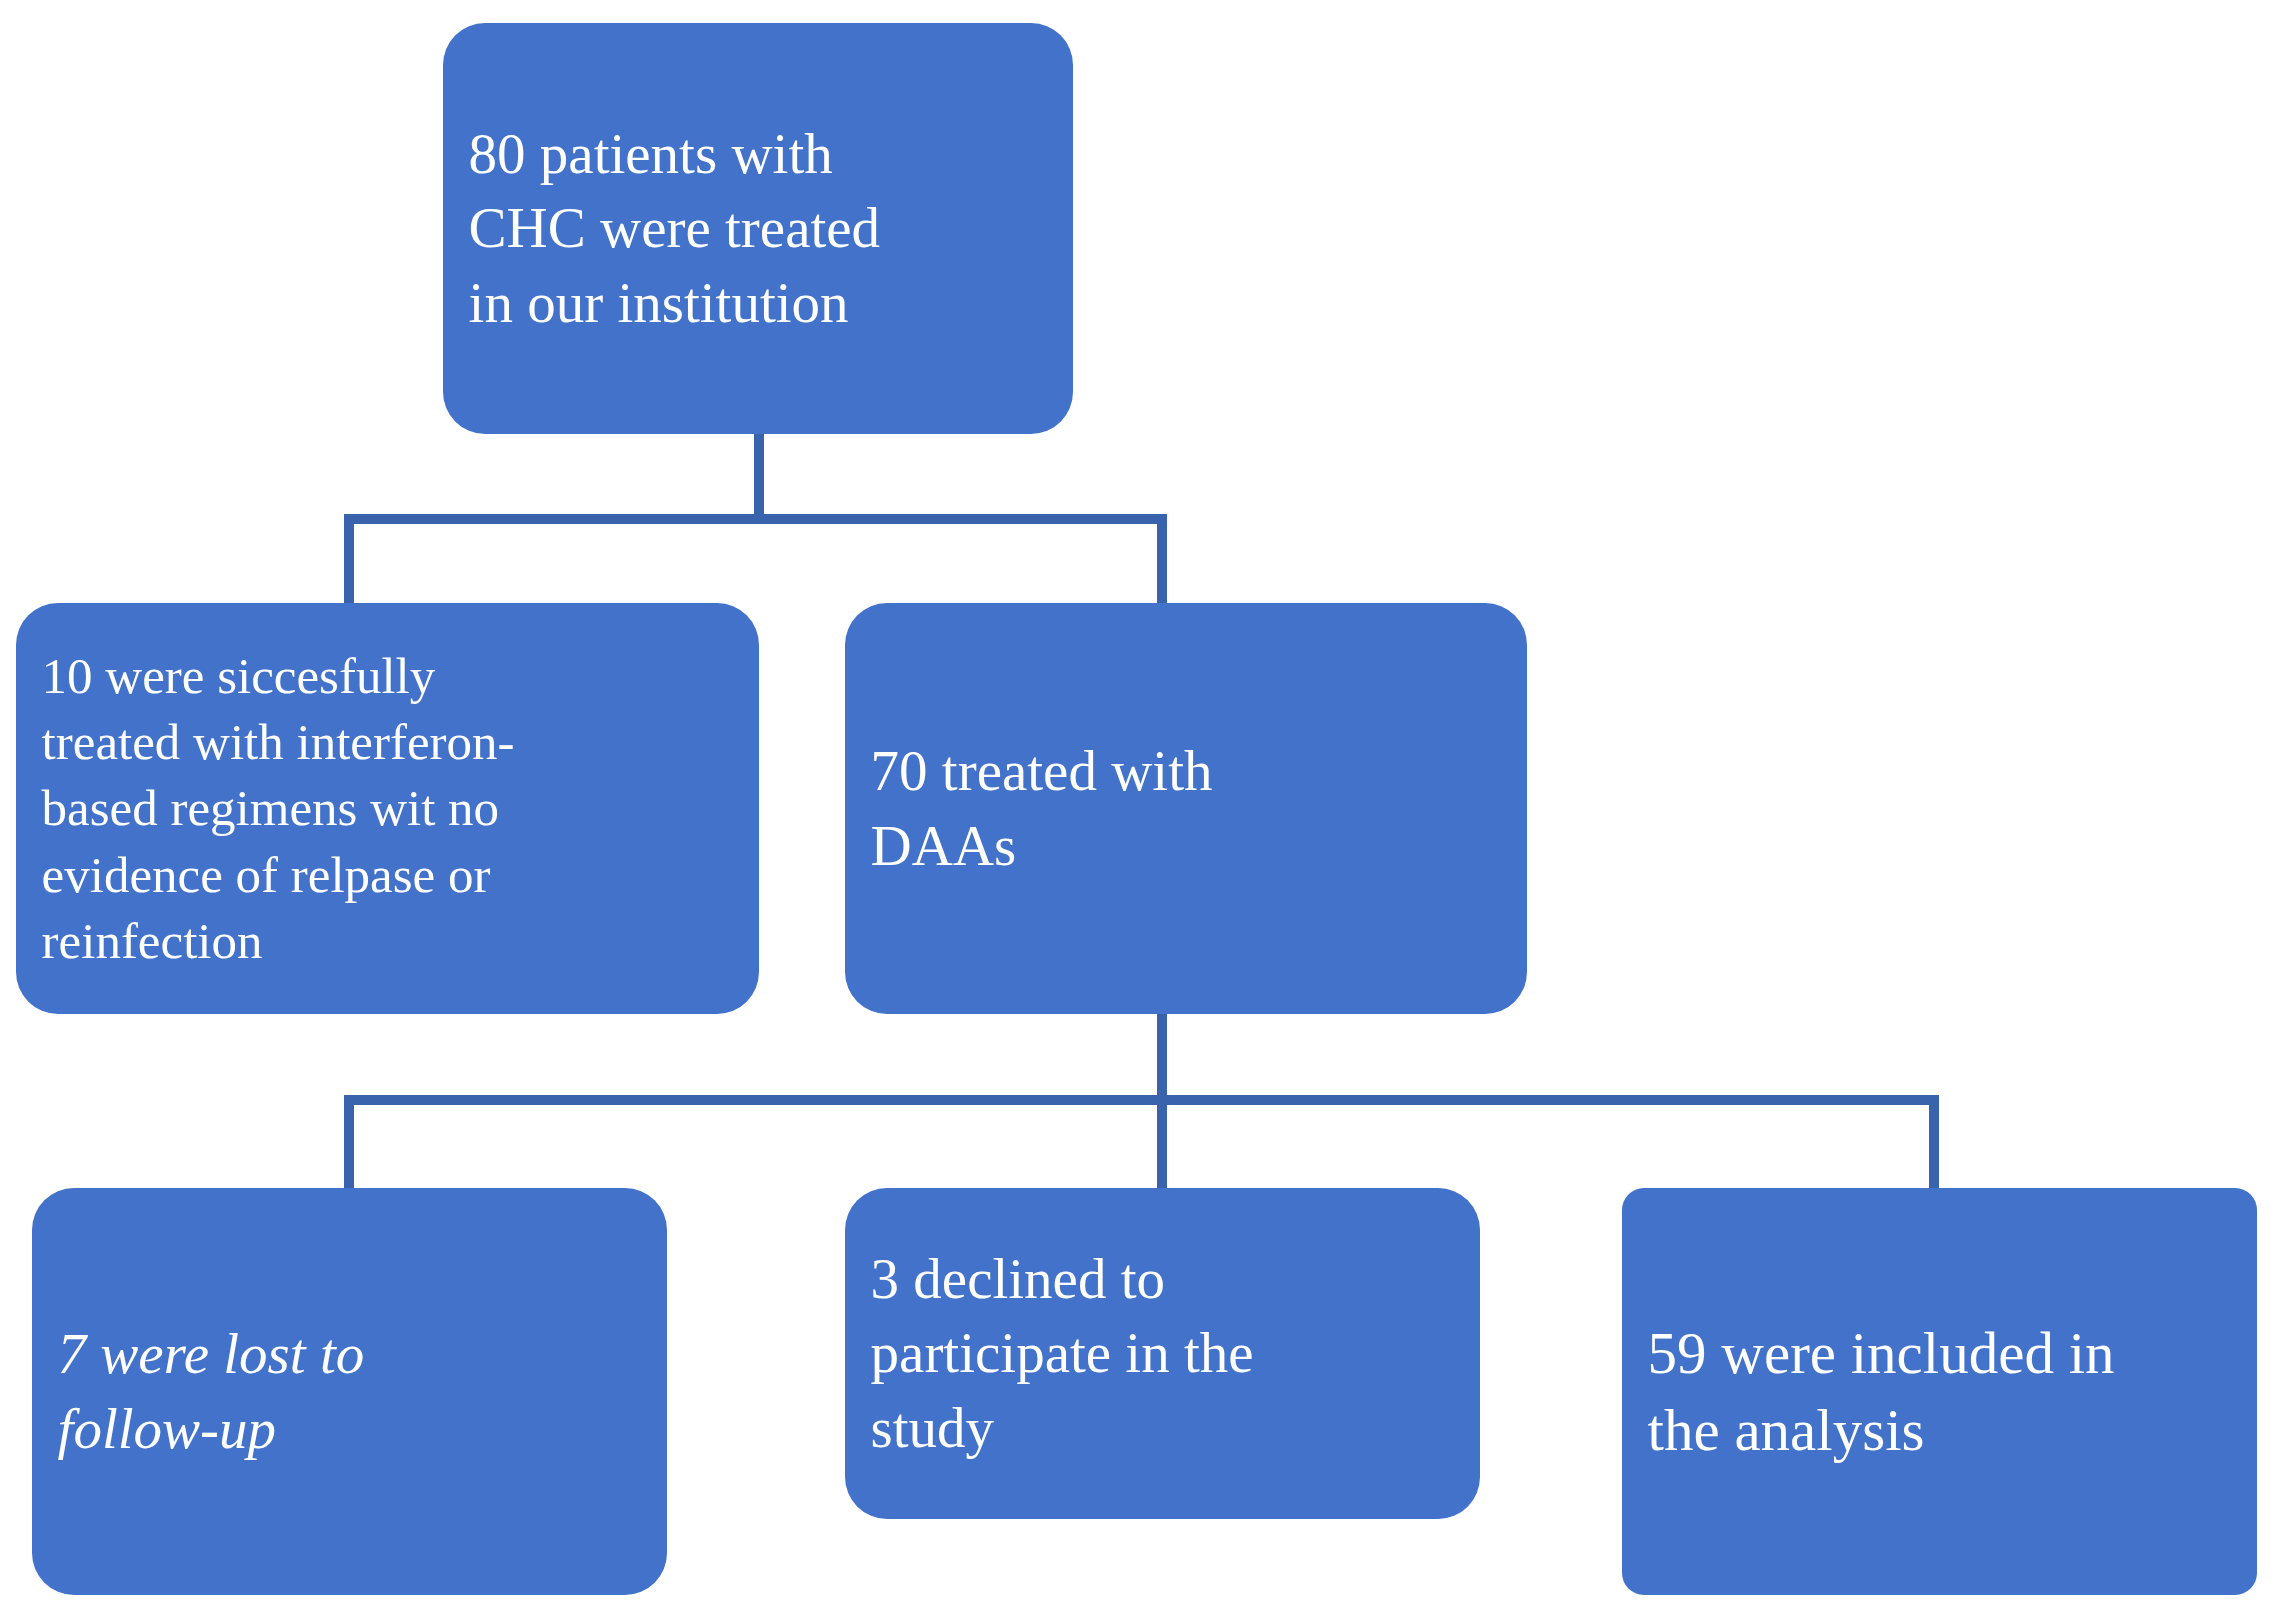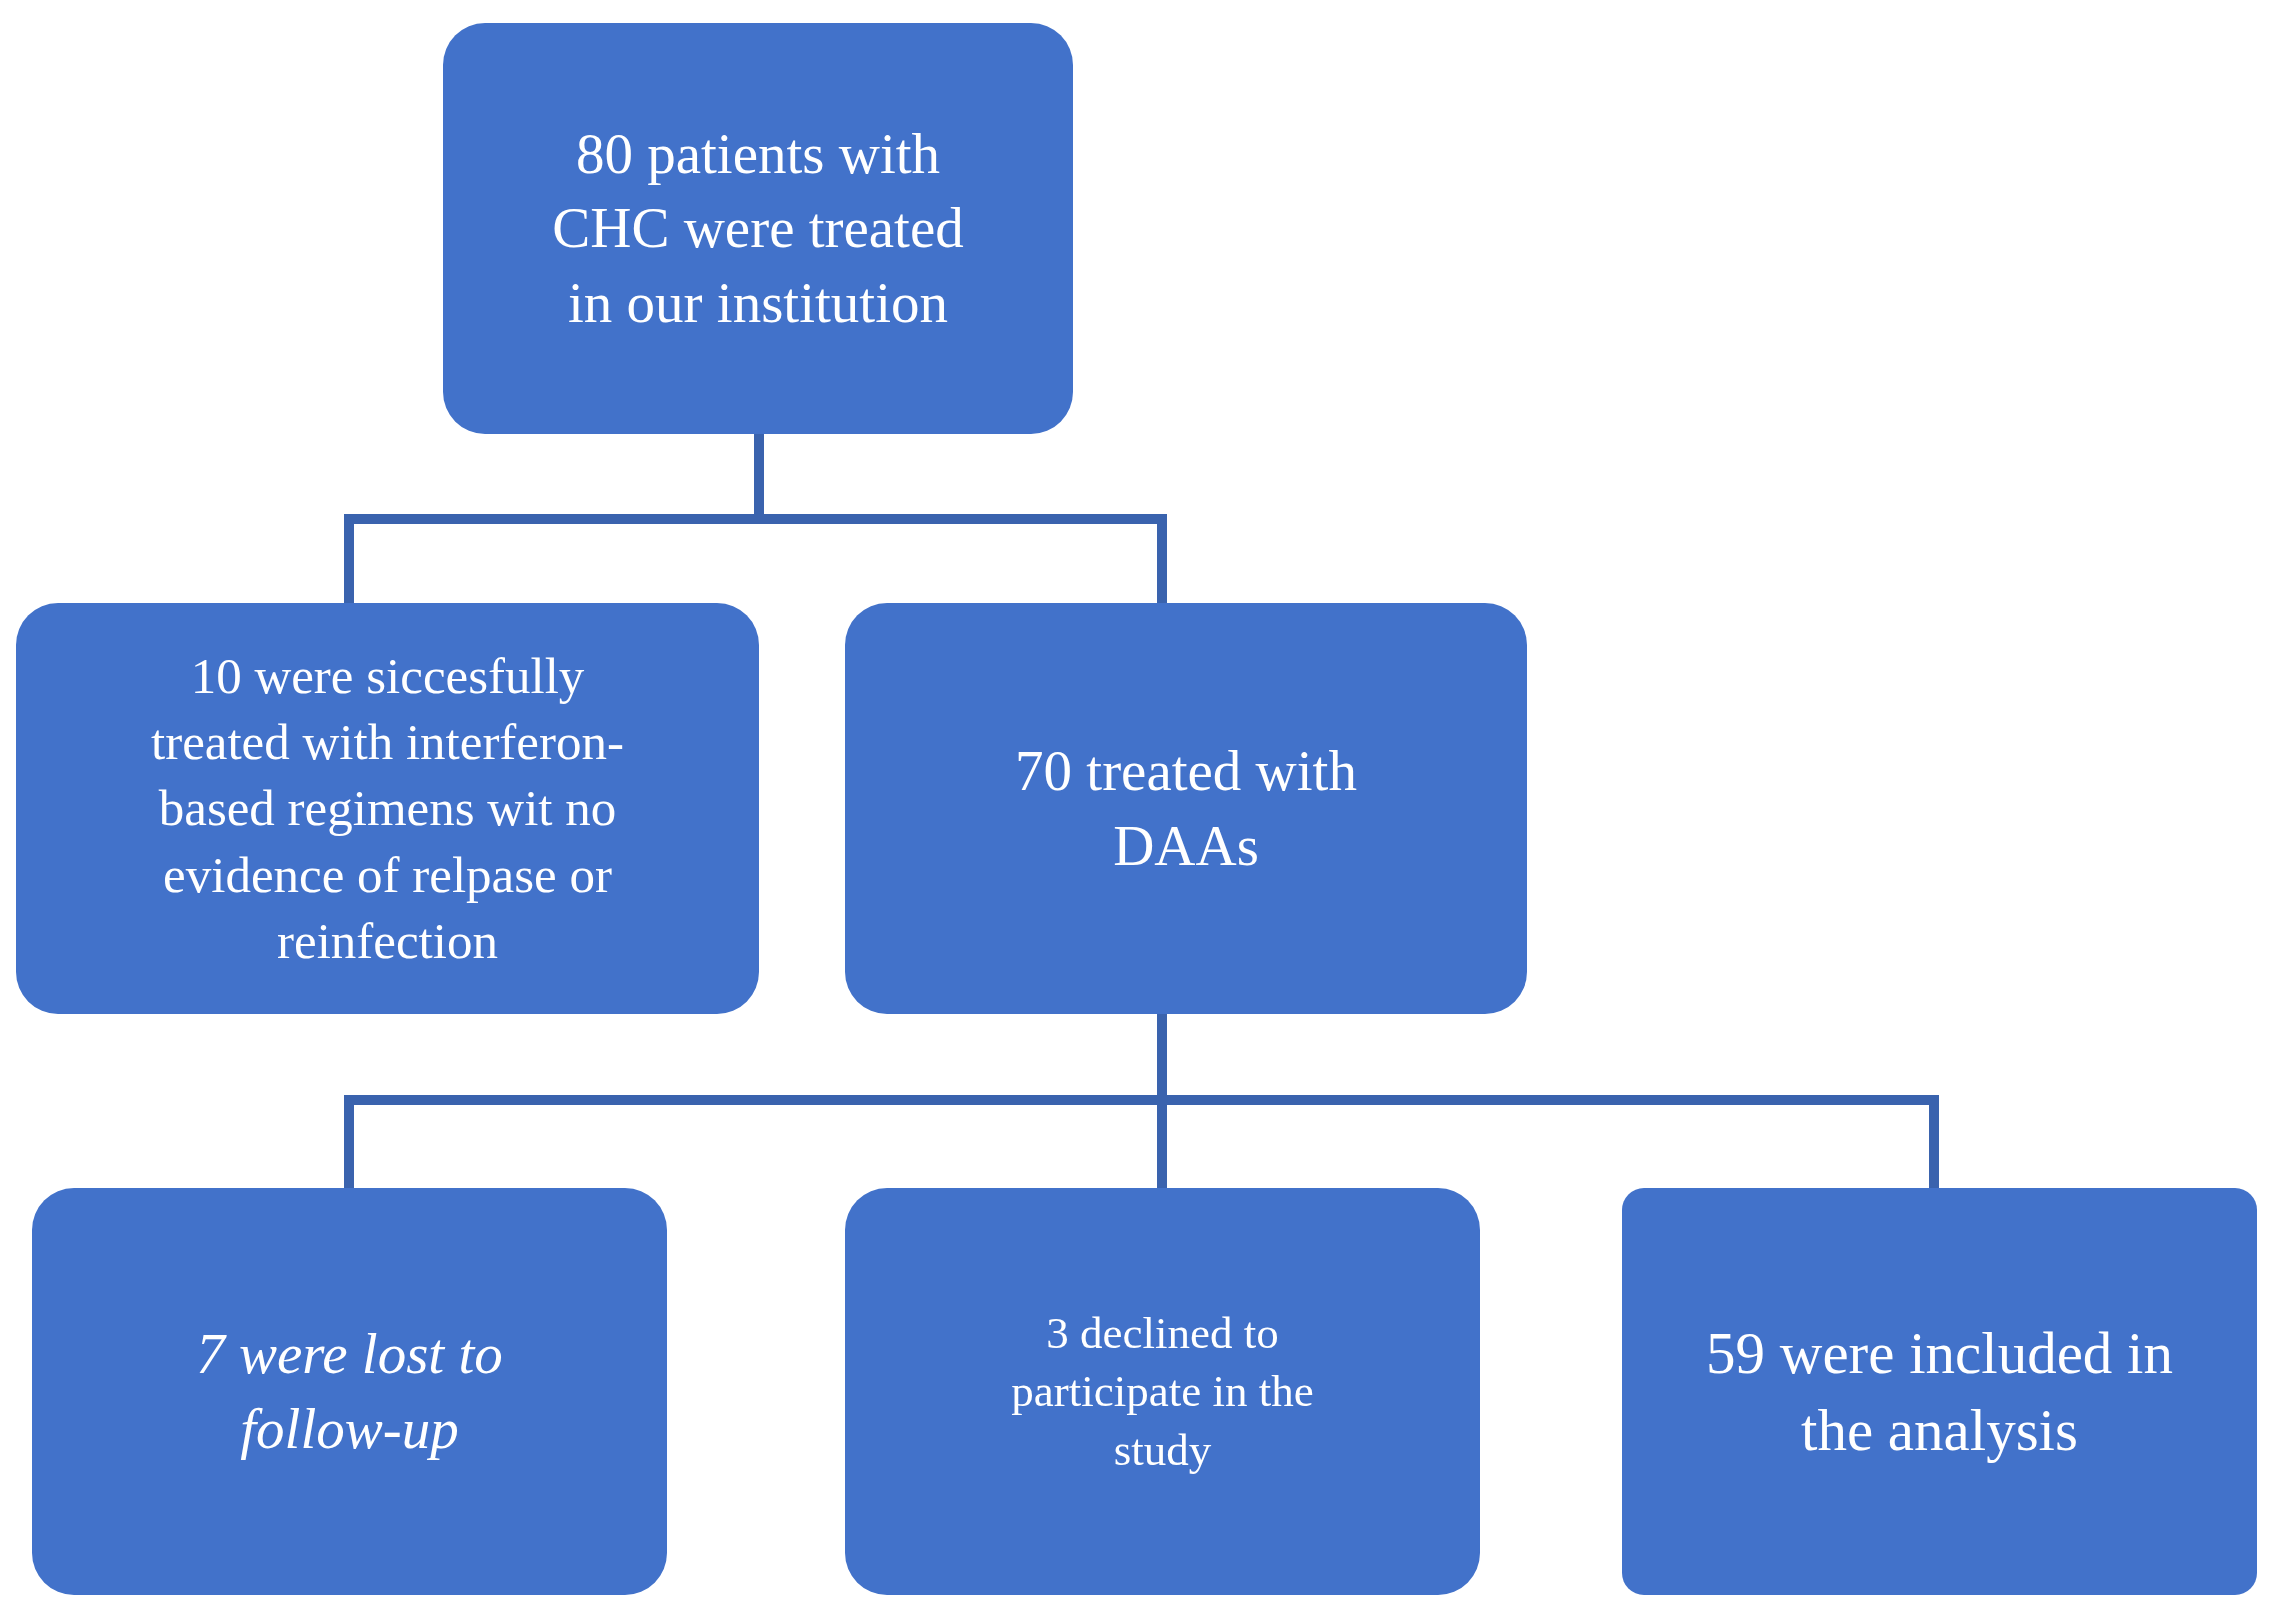--- a/index.html
+++ b/index.html
@@ -16,38 +16,37 @@
     overflow: hidden;
   }
   .node {
     position: absolute;
     background: #4272ca;
     border-radius: 42px;
     color: #ffffff;
     display: flex;
     align-items: center;
     justify-content: center;
-    text-align: center;
     box-sizing: border-box;
     padding: 9.1px 25.6px;
     line-height: 1.30;
     font-weight: 400;
   }
   .node .label {
     display: block;
     width: 100%;
     white-space: pre-line;
   }
 
   
   #node-root      { left: 443px;  top: 23px;   width: 630px; height: 411px; font-size: 57px; }
   #node-ifn       { left: 16px;   top: 603px;  width: 743px; height: 411px; font-size: 51px; }
   #node-daa       { left: 845px;  top: 603px;  width: 682px; height: 411px; font-size: 57px; }
   #node-lost      { left: 32px;   top: 1188px; width: 635px; height: 407px; font-size: 57px; font-style: italic; }
-  #node-declined  { left: 845px;  top: 1188px; width: 635px; height: 407px; font-size: 45px; }
+  #node-declined  { left: 845px;  top: 1188px; width: 635px; height: 331px; font-size: 57px; }
   #node-included  { left: 1622px; top: 1188px; width: 635px; height: 407px; font-size: 59px; border-radius: 22px; }
 
   
   .conn-v, .conn-h {
     position: absolute;
     background: #3a63ae;
   }
   .conn-v { width: 10px; }
   .conn-h { height: 10px; }
 

